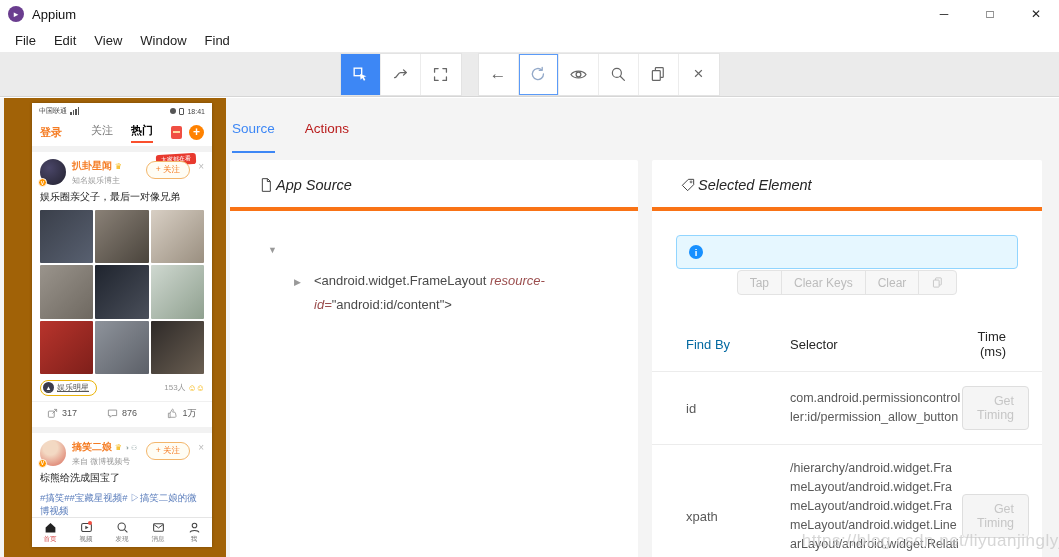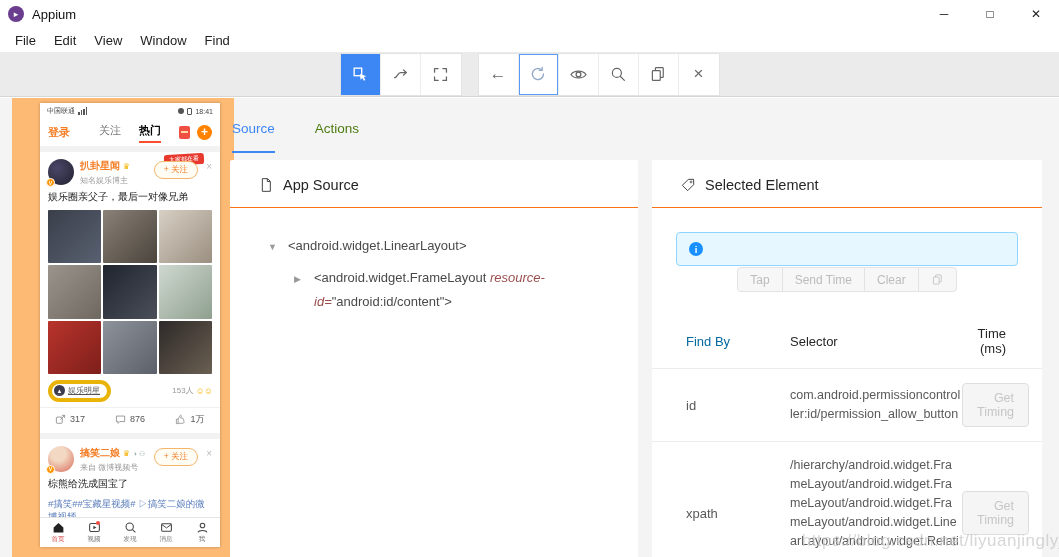--- a/index.html
+++ b/index.html
@@ -25,21 +25,21 @@
   .tool-group { display:flex; background:#fff; box-shadow:0 0 0 1px #e3e3e3; }
   .tool-btn { width:40px; height:41px; background:#fff; border:none; border-right:1px solid #ececec;
               display:flex; align-items:center; justify-content:center; color:#666; font-size:17px; }
   .tool-btn:last-child { border-right:none; }
   .tool-btn.active { background:#3d87f5; color:#fff; }
   .tool-btn.focused { box-shadow:inset 0 0 0 1px #5b9bf8; }
   .tool-btn svg { display:block; }
 
   
   .main { position:absolute; top:98px; left:0; right:0; bottom:0; background:#f4f4f4; }
-  .left-pane { position:absolute; left:12px; top:0; bottom:0; width:222px; background:#fdba74; }
+  .left-pane { position:absolute; left:4px; top:0; bottom:0; width:222px; background:#a16207; }
 
   
   .phone { position:absolute; left:28px; top:5px; width:180px; height:444px; background:#f2f2f2;
            box-shadow:0 0 3px rgba(0,0,0,.25); overflow:hidden; font-size:10px; }
   .ph-status { height:16px; background:#fff; display:flex; justify-content:space-between; align-items:center;
                padding:0 7px; font-size:7px; color:#444; }
   .sig { display:inline-flex; gap:1px; align-items:flex-end; margin-left:3px; }
   .sig i { width:1.5px; background:#555; display:inline-block; }
   .ph-header { height:27px; background:#fff; display:flex; align-items:center; padding:0 8px; position:relative; }
   .ph-login { color:#f57c23; font-weight:bold; font-size:11px; }
@@ -66,21 +66,21 @@
   .follow-wrap { position:absolute; right:14px; top:2px; text-align:left; }
   .ribbon { position:absolute; right:-6px; top:-7px; background:#e8392e; color:#fff; font-size:6px;
             padding:1px 5px; border-radius:3px; transform:rotate(-3deg); white-space:nowrap; }
   .follow-btn { display:inline-block; border:1px solid #f3b66b; background:#fffdf4; color:#f57c23;
                 font-size:8.5px; padding:2px 9px; border-radius:999px; position:relative; }
   .post-x { position:absolute; right:0; top:2px; color:#bbb; font-size:10px; }
   .post-text { font-size:10px; color:#222; margin:3px 0 6px; }
   .pgrid { display:grid; grid-template-columns:repeat(3,1fr); gap:2px; }
   .pgrid div { width:100%; padding-top:100%; border-radius:1px; }
   .topic-row { display:flex; align-items:center; justify-content:space-between; margin:6px 0 5px; }
-  .topic-pill { display:inline-flex; align-items:center; gap:3px; border:4px solid #eab308; border-radius:999px;
+  .topic-pill { display:inline-flex; align-items:center; gap:3px; border:1px solid #eab308; border-radius:999px;
                 padding:1.5px 7px 1.5px 2px; font-size:8px; color:#555;text-decoration:underline; }
   .topic-ic { width:11px; height:11px; border-radius:50%; background:#3b3b4d; color:#fff; font-size:6px;
               display:flex; align-items:center; justify-content:center; }
   .viewers { font-size:8px; color:#999; display:flex; align-items:center; gap:2px; }
   .emo { color:#f5b50a; font-size:9px; letter-spacing:-1px; }
   .stats-row { display:flex; border-top:1px solid #f0f0f0; margin:4px -8px 0; padding:5px 0 2px; }
   .stat { flex:1; display:flex; align-items:center; justify-content:center; gap:4px; color:#555; font-size:9px; }
   .stat svg { display:block; }
   .link-text { color:#5a7dbc; font-size:9.5px; margin-top:7px; }
   .video-strip { height:9px; margin:6px -8px -5px;
@@ -88,27 +88,27 @@
   .ph-tabbar { position:absolute; left:0; right:0; bottom:0; height:30px; background:#fff;
                border-top:1px solid #e5e5e5; display:flex; }
   .ph-tabitem { flex:1; display:flex; flex-direction:column; align-items:center; justify-content:center;
                 gap:1px; position:relative; }
   .ph-tabitem .lbl { font-size:6.5px; color:#777; }
   .ph-tabitem.active .lbl { color:#d03f3f; }
   .reddot { position:absolute; top:3px; right:12px; width:4px; height:4px; border-radius:50%; background:#f04f43; }
 
   
   .source-pane { position:absolute; left:222px; top:0; width:428px; bottom:0; }
-  .pane-tabs { display:flex; gap:40px; padding:23px 0 0 10px; height:55px;text-align:center; }
-  .ptab { font-size:13.5px; color:#4d7c0f; padding-bottom:12px; }
+  .pane-tabs { display:flex; gap:30px; padding:23px 0 0 10px; height:55px;text-align:center; }
+  .ptab { font-size:13.5px; color:#b91c1c; padding-bottom:12px; }
   .ptab.active { color:#3d87f5; border-bottom:2.5px solid #3d87f5; }
   .card { background:#fff; border-radius:2px; }
   .src-card { position:absolute; left:8px; top:62px; width:408px; height:500px; }
-  .card-hd { display:flex; align-items:center; gap:9px; padding:17px 16px 14px 28px; font-size:14.5px;
-             color:#262626; border-bottom:1px solid #f97316; }
+  .card-hd { display:flex; align-items:center; gap:2px; padding:17px 16px 14px 28px; font-size:14.5px;
+             color:#262626; border-bottom:4px solid #f97316;font-style:italic; }
   .tree { padding:26px 20px 0 38px; font-size:13px; color:#4a4a4a; line-height:24px; }
   .tnode { display:flex; gap:10px; margin-bottom:7px; }
   .caret { color:#999; font-size:9px; width:10px; flex:none; padding-top:1px; }
   .tnode-2 { margin-left:26px; max-width:345px; }
   .attr-name { font-style:italic; color:#9b4e4e; }
 
   
   .sel-card { position:absolute; left:652px; top:62px; width:390px; height:500px; background:#fff; border-radius:2px; }
   .alert { margin:24px 24px 0; background:#e6f7ff; border:1px solid #91d5ff; border-radius:4px;
            height:34px; display:flex; align-items:center; padding:0 12px; gap:10px; }
@@ -373,21 +373,20 @@
       <div class="card-hd">
         <svg width="16" height="16" viewBox="0 0 24 24">
             <path d="M6.5 2.5 h8 l4 4 v15 h-12 z" fill="none" stroke="#444" stroke-width="1.5" stroke-linejoin="round"></path>
             <path d="M14 2.8 v4 h4" fill="none" stroke="#444" stroke-width="1.5"></path>
           </svg>
         <span>App Source</span>
       </div>
       <div class="tree">
         <div class="tnode">
           <span class="caret">▼</span>
-          <span>&lt;android.widget.LinearLayout&gt;</span>
         </div>
         <div class="tnode tnode-2">
           <span class="caret">▶</span>
           <span><span>&lt;android.widget.FrameLayout </span><span class="attr-name">resource-</span><span class="attr-name">id</span><span class="attr-name">=</span><span>"android:id/content"</span><span>&gt;</span></span>
         </div>
       </div>
     </div>
   </div>
 
   <div class="card sel-card">
@@ -396,21 +395,21 @@
           <path d="M12.5 3.5 H20.5 V11.5 L11.5 20.5 L3.5 12.5 Z" fill="none" stroke="#444" stroke-width="1.5" stroke-linejoin="round"></path>
           <circle cx="16.6" cy="7.4" r="1.4" fill="none" stroke="#444" stroke-width="1.2"></circle>
         </svg>
       <span>Selected Element</span>
     </div>
     <div class="alert">
       <span class="info-ic">i</span>
     </div>
     <div class="act-row">
       <span class="act-btn">Tap</span>
-      <span class="act-btn">Send Time</span>
+      <span class="act-btn">Clear Keys</span>
       <span class="act-btn">Clear</span>
       <span class="act-btn">
         <svg width="13" height="13" viewBox="0 0 24 24">
             <rect x="8.5" y="3.5" width="10.5" height="13" rx="1" fill="none" stroke="#c0c0c0" stroke-width="1.6"></rect>
             <rect x="4.5" y="7.5" width="10.5" height="13" rx="1" fill="#f7f7f7" stroke="#c0c0c0" stroke-width="1.6"></rect>
           </svg>
       </span>
     </div>
     <div class="ftable">
       <div class="frow head">

